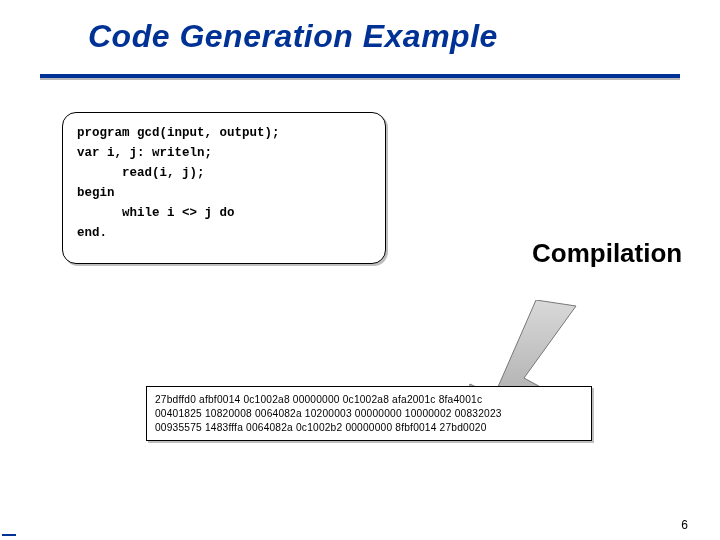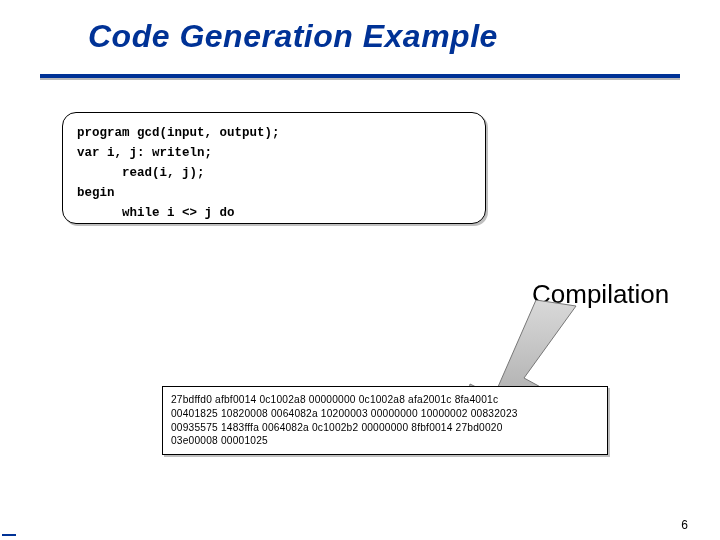--- a/index.html
+++ b/index.html
@@ -42,41 +42,40 @@
     top: 78px;
     left: 40px;
     width: 640px;
     height: 2px;
     background: #b8b8b8;
   }
   .code-box {
     position: absolute;
     top: 112px;
     left: 62px;
-    width: 424px;
+    width: 324px;
     border: 1.5px solid #000;
     border-radius: 14px;
-    padding: 10px 14px 0 14px;
+    padding: 10px 14px 20px 14px;
     box-sizing: border-box;
     font-family: "Courier New", monospace;
     font-size: 12.5px;
     font-weight: bold;
     line-height: 1.6;
     background: #fff;
     box-shadow: 2px 2px 0 0 #bfbfbf;
   }
   .code-box .line { white-space: pre; }
   .compilation-label {
     position: absolute;
     top: 238px;
     left: 532px;
     font-size: 26px;
     color: #000;
-    font-weight: normal;
-    margin-top: 41px;
+    font-weight: bold;
   }
   .arrow {
     position: absolute;
     top: 300px;
     left: 416px;
     width: 170px;
     height: 140px;
   }
   .hex-box {
     position: absolute;
@@ -84,21 +83,20 @@
     left: 146px;
     width: 428px;
     border: 1.5px solid #000;
     padding: 6px 8px;
     font-family: Arial, sans-serif;
     font-size: 10.2px;
     line-height: 1.35;
     background: #fff;
     box-shadow: 2px 2px 0 0 #bfbfbf;
     letter-spacing: 0.2px;
-    margin-left: 16px;
   }
   .hex-box .hline { white-space: pre; }
   .page-num {
     position: absolute;
     bottom: 8px;
     right: 32px;
     font-size: 12px;
     color: #000;
   }
   .corner-tick {
@@ -118,20 +116,21 @@
   <div class="title">Code Generation Example</div>
   <div class="underline-blue"></div>
   <div class="underline-gray"></div>
 
   <div class="code-box">
     <div class="line">program gcd(input, output);</div>
     <div class="line">var i, j: writeln;</div>
     <div class="line">      read(i, j);</div>
     <div class="line">begin</div>
     <div class="line">      while i &lt;&gt; j do</div>
+    <div class="line">end.</div>
   </div>
 
   <div class="compilation-label">Compilation</div>
 
   <svg class="arrow" viewBox="0 0 170 140">
     <defs>
       <linearGradient id="g" x1="0" y1="0" x2="0" y2="1">
         <stop offset="0" stop-color="#d9d9d9"></stop>
         <stop offset="1" stop-color="#a0a0a0"></stop>
       </linearGradient>
@@ -143,18 +142,17 @@
              L 44 138
              L 54 84
              L 78 96
              Z" fill="url(#g)" stroke="#777" stroke-width="1"></path>
   </svg>
 
   <div class="hex-box">
     <div class="hline">27bdffd0 afbf0014 0c1002a8 00000000 0c1002a8 afa2001c 8fa4001c</div>
     <div class="hline">00401825 10820008 0064082a 10200003 00000000 10000002 00832023</div>
     <div class="hline">00935575 1483fffa 0064082a 0c1002b2 00000000 8fbf0014 27bd0020</div>
-    <div class="hline">03e00008 00001025</div>
   </div>
 
   <div class="page-num">6</div>
   <div class="corner-tick"></div>
 </div>
 
 </body></html>

